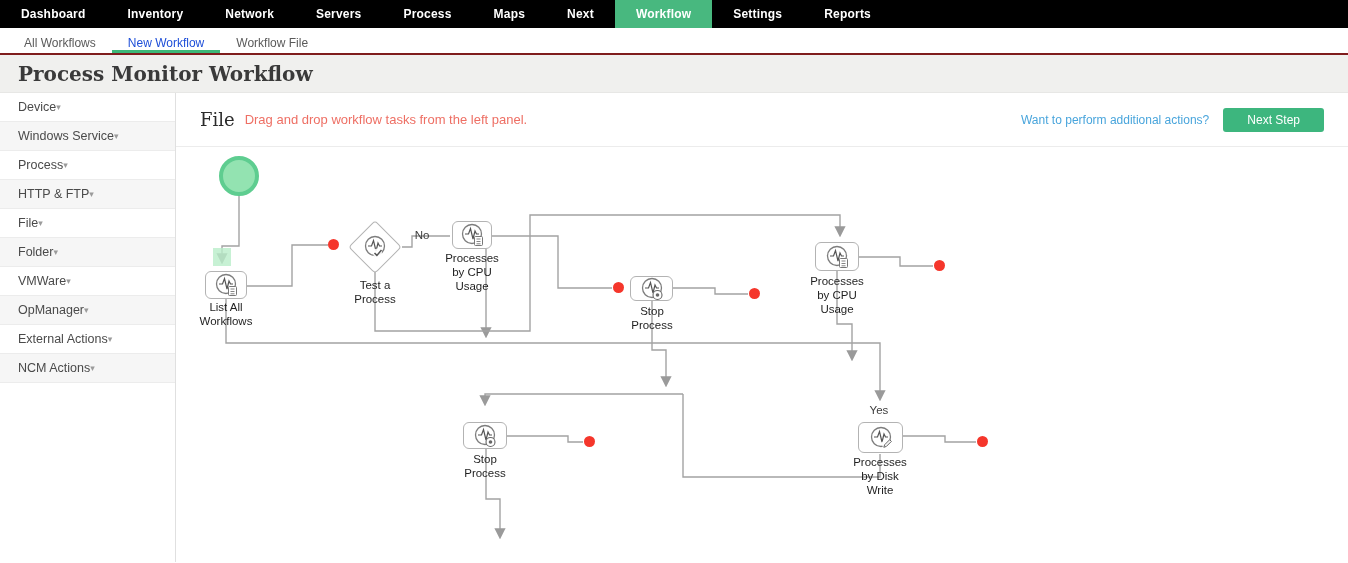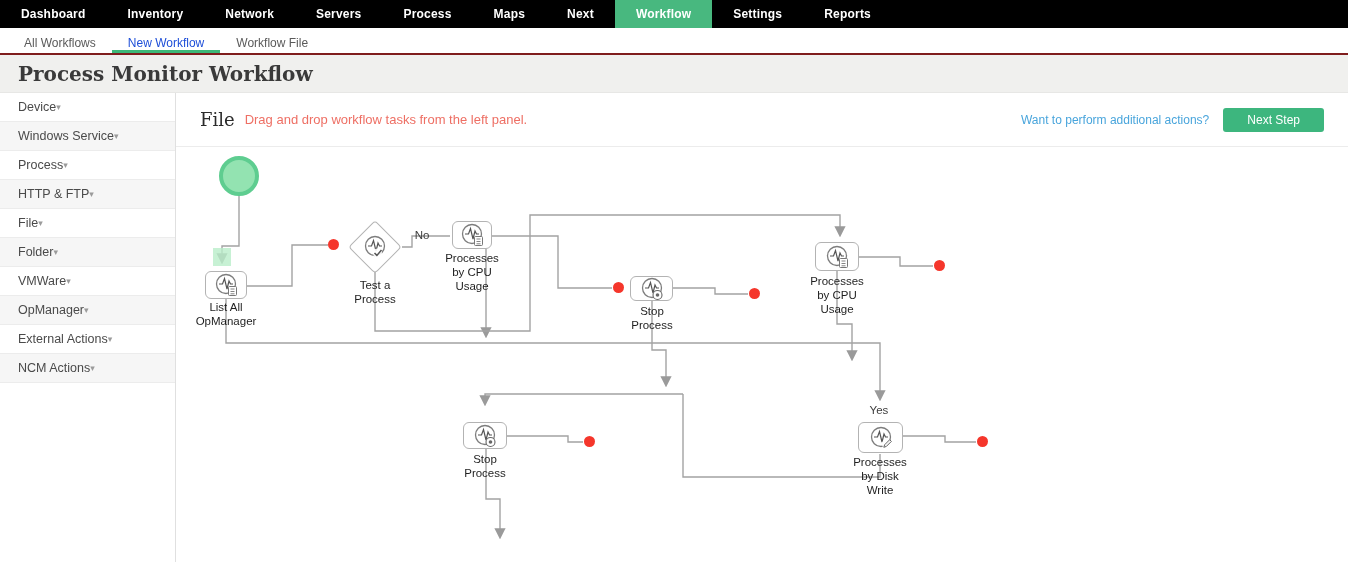--- a/index.html
+++ b/index.html
@@ -182,21 +182,21 @@
       <svg class="picon" viewBox="0 0 26 26">
         <circle cx="13" cy="12" r="9.5" fill="#fff" stroke="#7d7d7d" stroke-width="1.3"></circle>
         <polyline points="6,12 9.5,12 11.5,6.5 14,17 16,9 17.5,12 20,12" fill="none" stroke="#555" stroke-width="1.2"></polyline>
         <rect x="15.5" y="14.5" width="8" height="9" rx="1" fill="#fff" stroke="#777" stroke-width="1"></rect>
         <line x1="17.5" y1="17" x2="21.5" y2="17" stroke="#777" stroke-width="0.9"></line>
         <line x1="17.5" y1="19.5" x2="21.5" y2="19.5" stroke="#777" stroke-width="0.9"></line>
         <line x1="17.5" y1="21.8" x2="21.5" y2="21.8" stroke="#777" stroke-width="0.9"></line>
       </svg>
     </div>
     <div class="node-label" style="left:15px; top:207px; width:70px;">List All
-OpManager</div>
+Workflows</div>
 
     <div class="diamond" style="left:180px; top:135px; width:38px; height:38px;"></div>
     <div class="icon-wrap" style="left:186px; top:141px;">
       <svg class="picon" viewBox="0 0 26 26">
         <circle cx="13" cy="12" r="9.5" fill="#fff" stroke="#7d7d7d" stroke-width="1.3"></circle>
         <polyline points="6,12 9.5,12 11.5,6.5 14,17 16,9 17.5,12 20,12" fill="none" stroke="#555" stroke-width="1.2"></polyline>
         <circle cx="15.5" cy="19" r="4.5" fill="#fff" opacity="0.9"></circle>
         <path d="M12.5 19 l2.4 2.4 L19.5 16" fill="none" stroke="#555" stroke-width="1.5"></path>
       </svg>
     </div>

